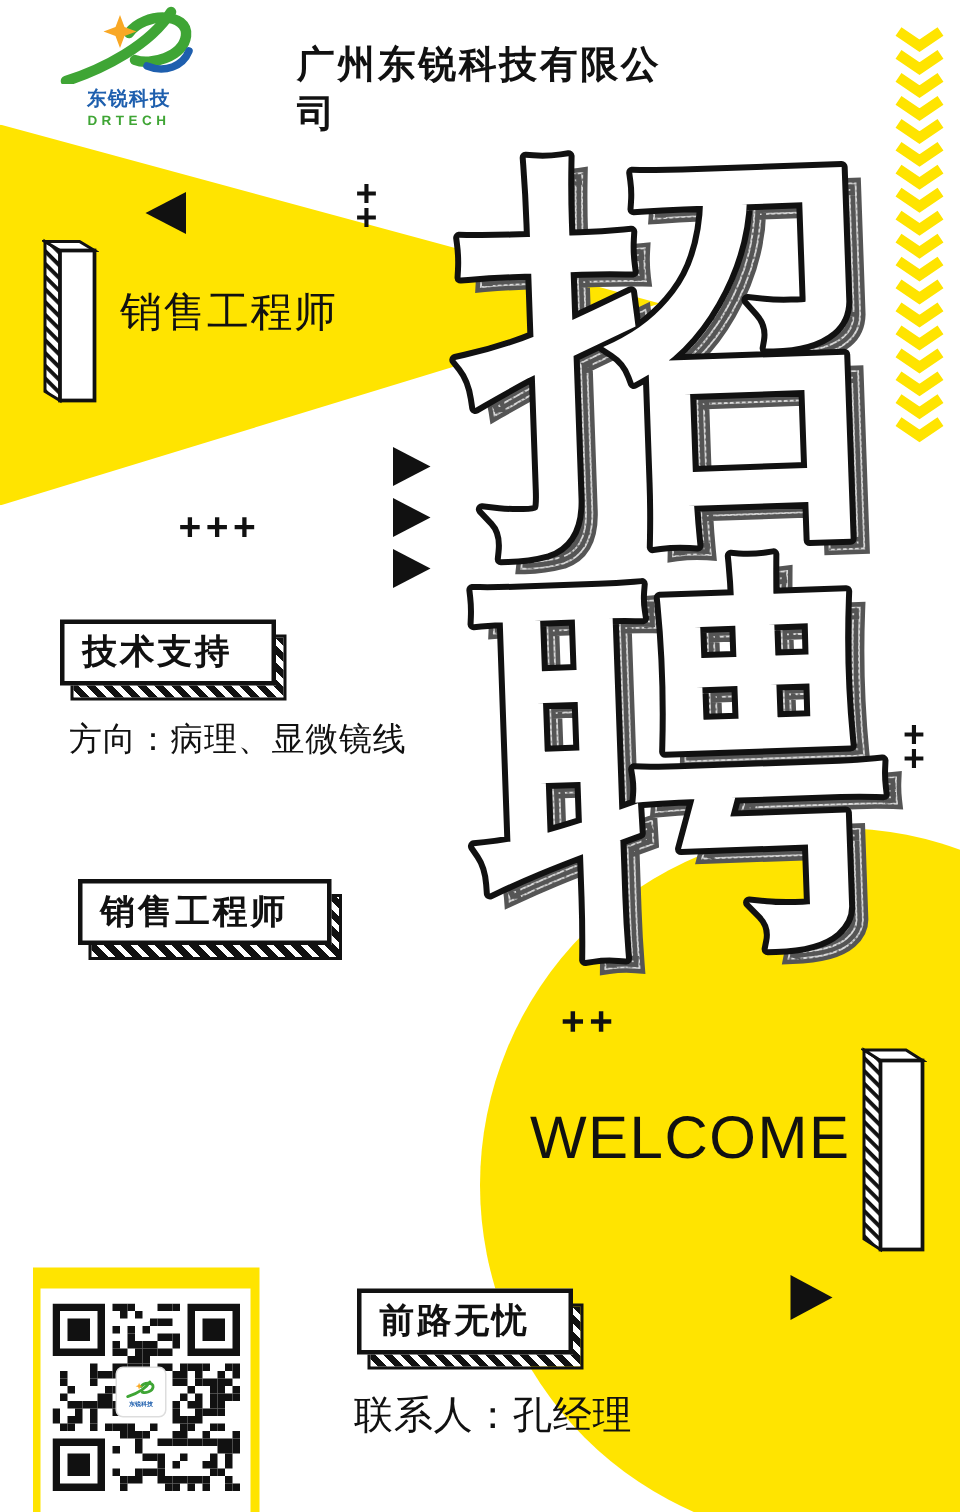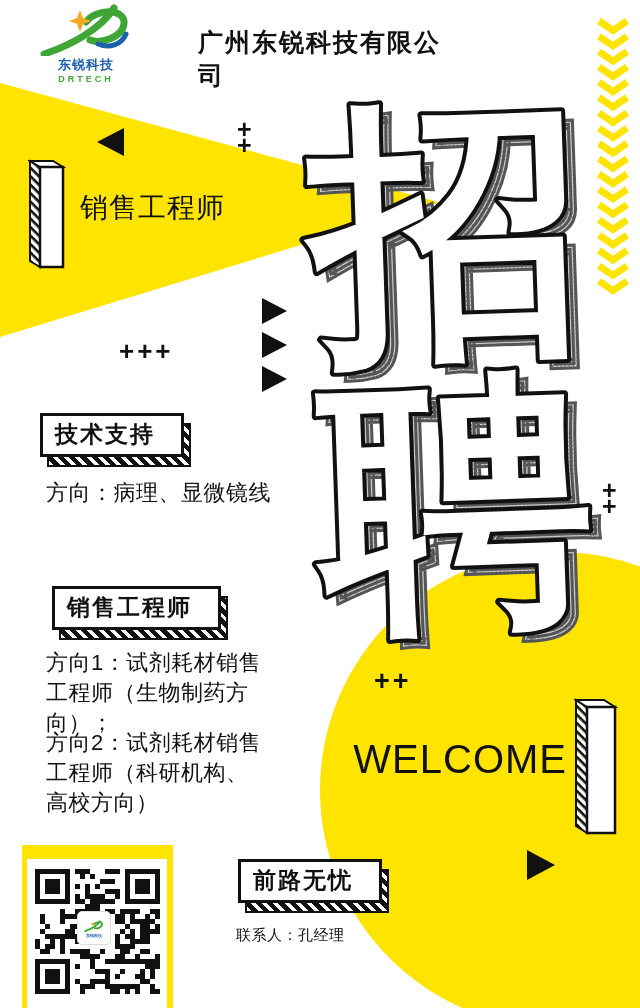--- a/index.html
+++ b/index.html
@@ -53,21 +53,21 @@
     font-size:40px;line-height:50px;font-weight:500;letter-spacing:1px;}
   .tri-bottom-right{position:absolute;left:527px;top:850px;width:0;height:0;z-index:4;
     border-left:28px solid #111;border-top:15px solid transparent;border-bottom:15px solid transparent;}
   
   .qr-block{position:absolute;left:22px;top:845px;width:151px;height:163px;background:#FFE400;z-index:4;}
   .qr-white{position:absolute;left:5px;top:14px;right:6px;bottom:0;background:#fff;}
   .qr-svg{position:absolute;left:8px;top:10px;}
   .qr-logo{position:absolute;left:50px;top:52px;width:32px;height:32px;background:#fff;border:1px solid #ddd;
     border-radius:5px;display:flex;align-items:center;justify-content:center;flex-direction:column;}
   .qr-logo span{font-size:4px;color:#1E5FAE;font-weight:700;}
-  .contact-line{position:absolute;z-index:4;font-size:15px;letter-spacing:0.5px;}
+  .contact-line{position:absolute;z-index:4;font-size:26px;letter-spacing:0.5px;}
   .contact-person{left:236px;top:926px;}
   .contact-wechat{left:236px;top:960px;}
 </style>
 </head>
 <body>
 
 <div class="poster">
 
   <div class="tri-yellow"></div>
   <div class="circle-yellow"></div>
@@ -160,22 +160,20 @@
   <div class="hbox hbox-tech">
     <div class="hshadow"></div>
     <div class="hface">技术支持</div>
   </div>
   <div class="sec-line line-tech">方向：病理、显微镜线</div>
 
   <div class="hbox hbox-sales">
     <div class="hshadow"></div>
     <div class="hface">销售工程师</div>
   </div>
-  <div class="sec-line line-sales-1">方向1：试剂耗材销售工程师（生物制药方向）；</div>
-  <div class="sec-line line-sales-2">方向2：试剂耗材销售工程师（科研机构、高校方向）</div>
 
   <div class="plus-pair-circle">++</div>
   <div class="welcome">
     <div>WELCOME</div>
   </div>
 
   <svg class="bar3d bar-right" width="44" height="142" viewBox="0 0 44 142">
     <defs>
       <pattern id="hbarR" width="6" height="6" patternUnits="userSpaceOnUse" patternTransform="rotate(45)">
         <rect width="6" height="6" fill="#fff"></rect>

